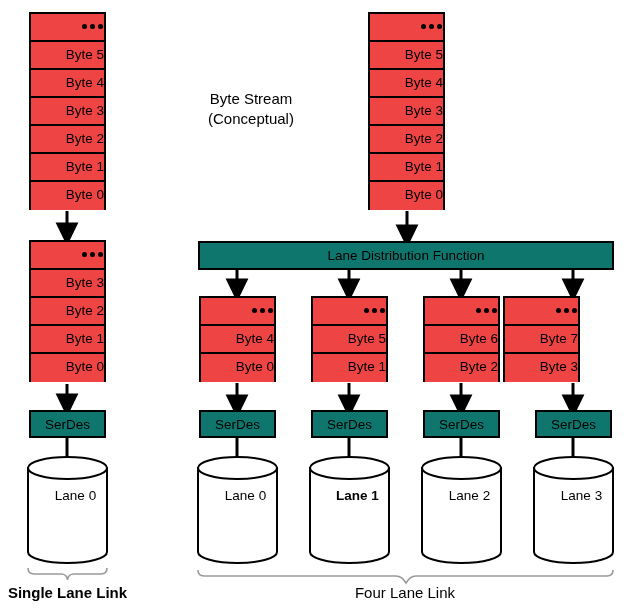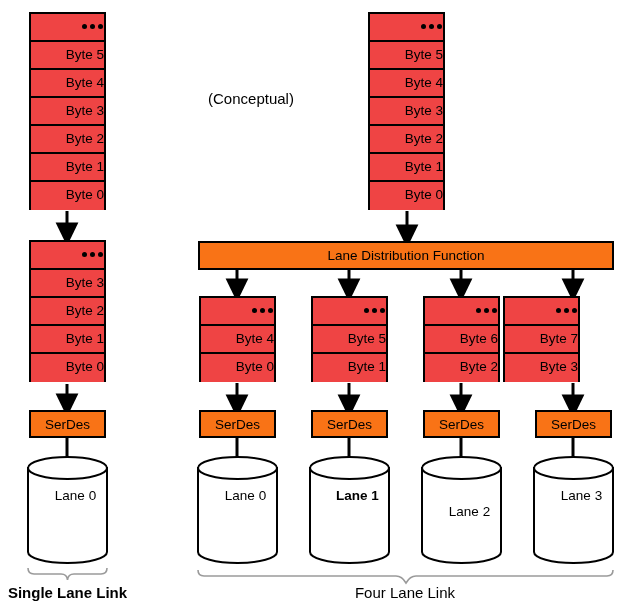--- a/index.html
+++ b/index.html
@@ -50,21 +50,21 @@
     vertical-align: middle;
     position: relative;
     top: -1px;
   }
 
   
   .pbox {
     position: absolute;
     border: 2px solid #000;
     box-sizing: border-box;
-    background: #f97316;
+    background: #0f766e;
     text-align: center;
     font-size: 13.5px;
     white-space: nowrap;
   }
 
   
   .txt {
     position: absolute;
     font-size: 15px;
     white-space: nowrap;
@@ -143,20 +143,21 @@
     <g>
       <path d="M534,468 L534,552 A39.5,11 0 0 0 613,552 L613,468 Z" fill="#fff" stroke="#000" stroke-width="2"></path>
       <ellipse cx="573.5" cy="468" rx="39.5" ry="11" fill="#fff" stroke="#000" stroke-width="2"></ellipse>
     </g>
 
     <path d="M28,568 q0,6 6,6 L61,574 q6,0 6.5,6 q0.5,-6 6.5,-6 L101,574 q6,0 6,-6" fill="none" stroke="#9a9a9a" stroke-width="1.6"></path>
     <path d="M198,570 q0,6 6,6 L396,576 q6,0 10,7 q4,-7 10,-7 L607,576 q6,0 6,-6" fill="none" stroke="#9a9a9a" stroke-width="1.6"></path>
   </svg>
 
   <div class="txt two-line" style="left:186px; top:89px; width:130px;">
+    <div>Byte Stream</div>
     <div>(Conceptual)</div>
   </div>
 
   <div class="stack" style="left:29px; top:12px; width:77px; height:198px;">
     <div class="cell dots"><span class="d"></span><span class="d"></span><span class="d"></span></div>
     <div class="cell">Byte 5</div>
     <div class="cell">Byte 4</div>
     <div class="cell">Byte 3</div>
     <div class="cell">Byte 2</div>
     <div class="cell">Byte 1</div>
@@ -204,21 +205,21 @@
   </div>
   <div class="pbox" style="left:311px; top:410px; width:77px; height:28px; line-height:25px;">SerDes</div>
   <div class="cyl-label" style="left:310px; top:488px; width:79px;font-weight:bold;">Lane 1</div>
 
   <div class="stack" style="left:423px; top:296px; width:77px; height:86px;">
     <div class="cell dots"><span class="d"></span><span class="d"></span><span class="d"></span></div>
     <div class="cell">Byte 6</div>
     <div class="cell">Byte 2</div>
   </div>
   <div class="pbox" style="left:423px; top:410px; width:77px; height:28px; line-height:25px;">SerDes</div>
-  <div class="cyl-label" style="left:422px; top:488px; width:79px;margin-top:16px;">Lane 2</div>
+  <div class="cyl-label" style="left:422px; top:488px; width:79px;">Lane 2</div>
 
   <div class="stack" style="left:503px; top:296px; width:77px; height:86px;">
     <div class="cell dots"><span class="d"></span><span class="d"></span><span class="d"></span></div>
     <div class="cell">Byte 7</div>
     <div class="cell">Byte 3</div>
   </div>
   <div class="pbox" style="left:535px; top:410px; width:77px; height:28px; line-height:25px;">SerDes</div>
   <div class="cyl-label" style="left:534px; top:488px; width:79px;">Lane 3</div>
 
   <div class="txt" style="left:290px; top:584px; width:230px;">Four Lane Link</div>

